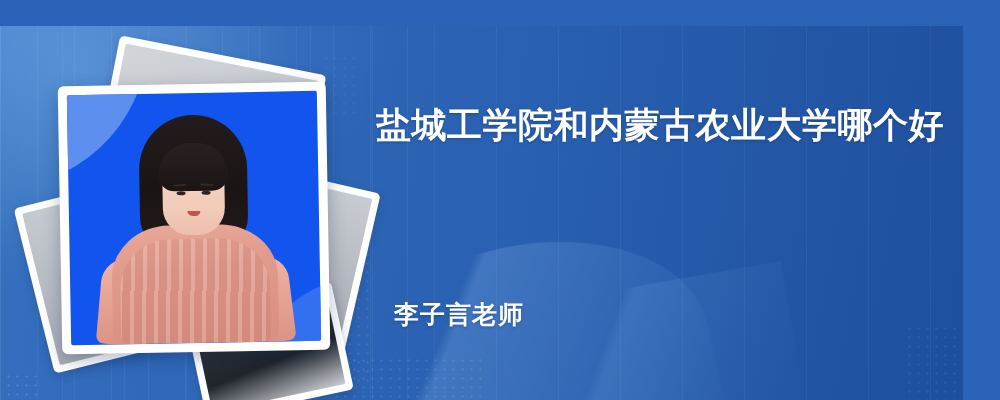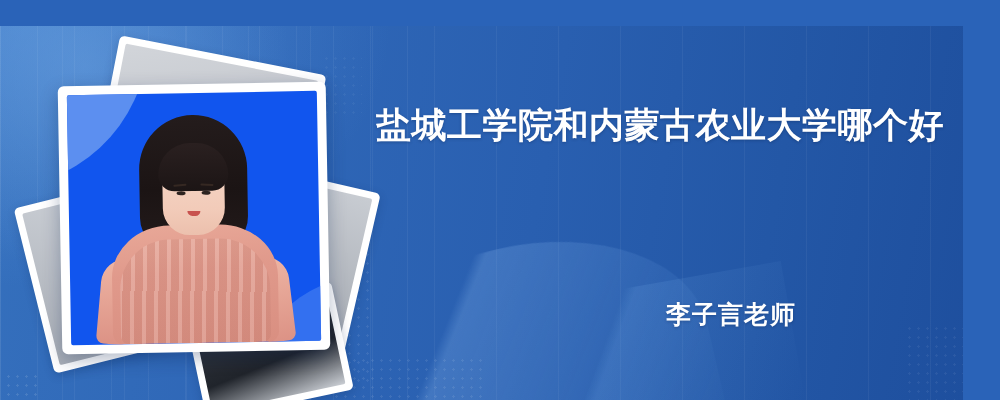--- a/index.html
+++ b/index.html
@@ -167,21 +167,21 @@
   }
 
   
   #content{position:absolute;left:376px;top:0;width:590px;height:400px;}
   #title{
     position:absolute;left:0;top:74px;width:580px;
     color:#ffffff;font-weight:bold;font-size:35px;line-height:50px;
     letter-spacing:.5px;
     text-shadow:0 1px 3px rgba(5,25,65,.30);
   }
-  #author-block{position:absolute;left:0;top:272px;width:420px;text-align:right;}
+  #author-block{position:absolute;left:0;top:272px;width:420px;}
   #author-name{
     color:#ffffff;font-weight:bold;font-size:25px;line-height:32px;
     padding-left:18px;letter-spacing:1px;
     text-shadow:0 1px 3px rgba(5,25,65,.30);
   }
   #author-role{
     color:#d9e6f7;font-size:19px;line-height:30px;
     padding-left:1px;letter-spacing:.6px;margin-top:4px;
   }
 </style>

